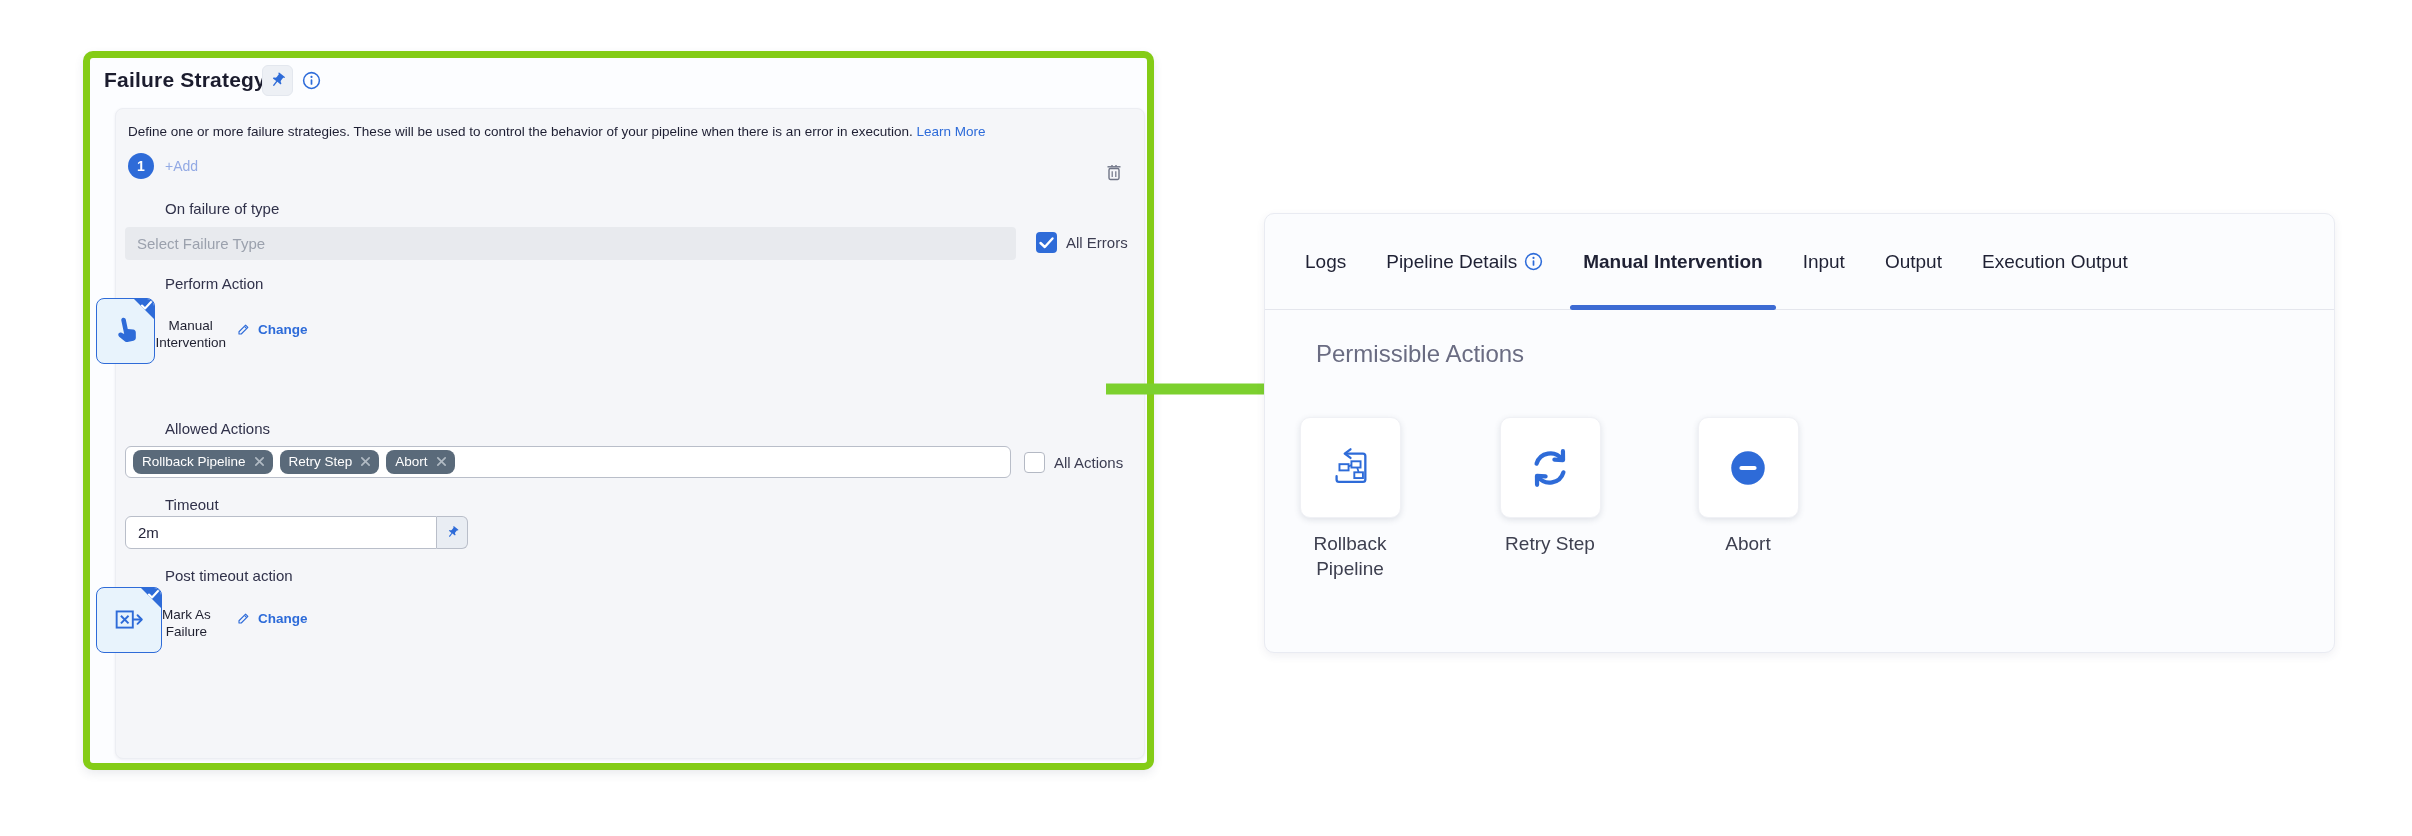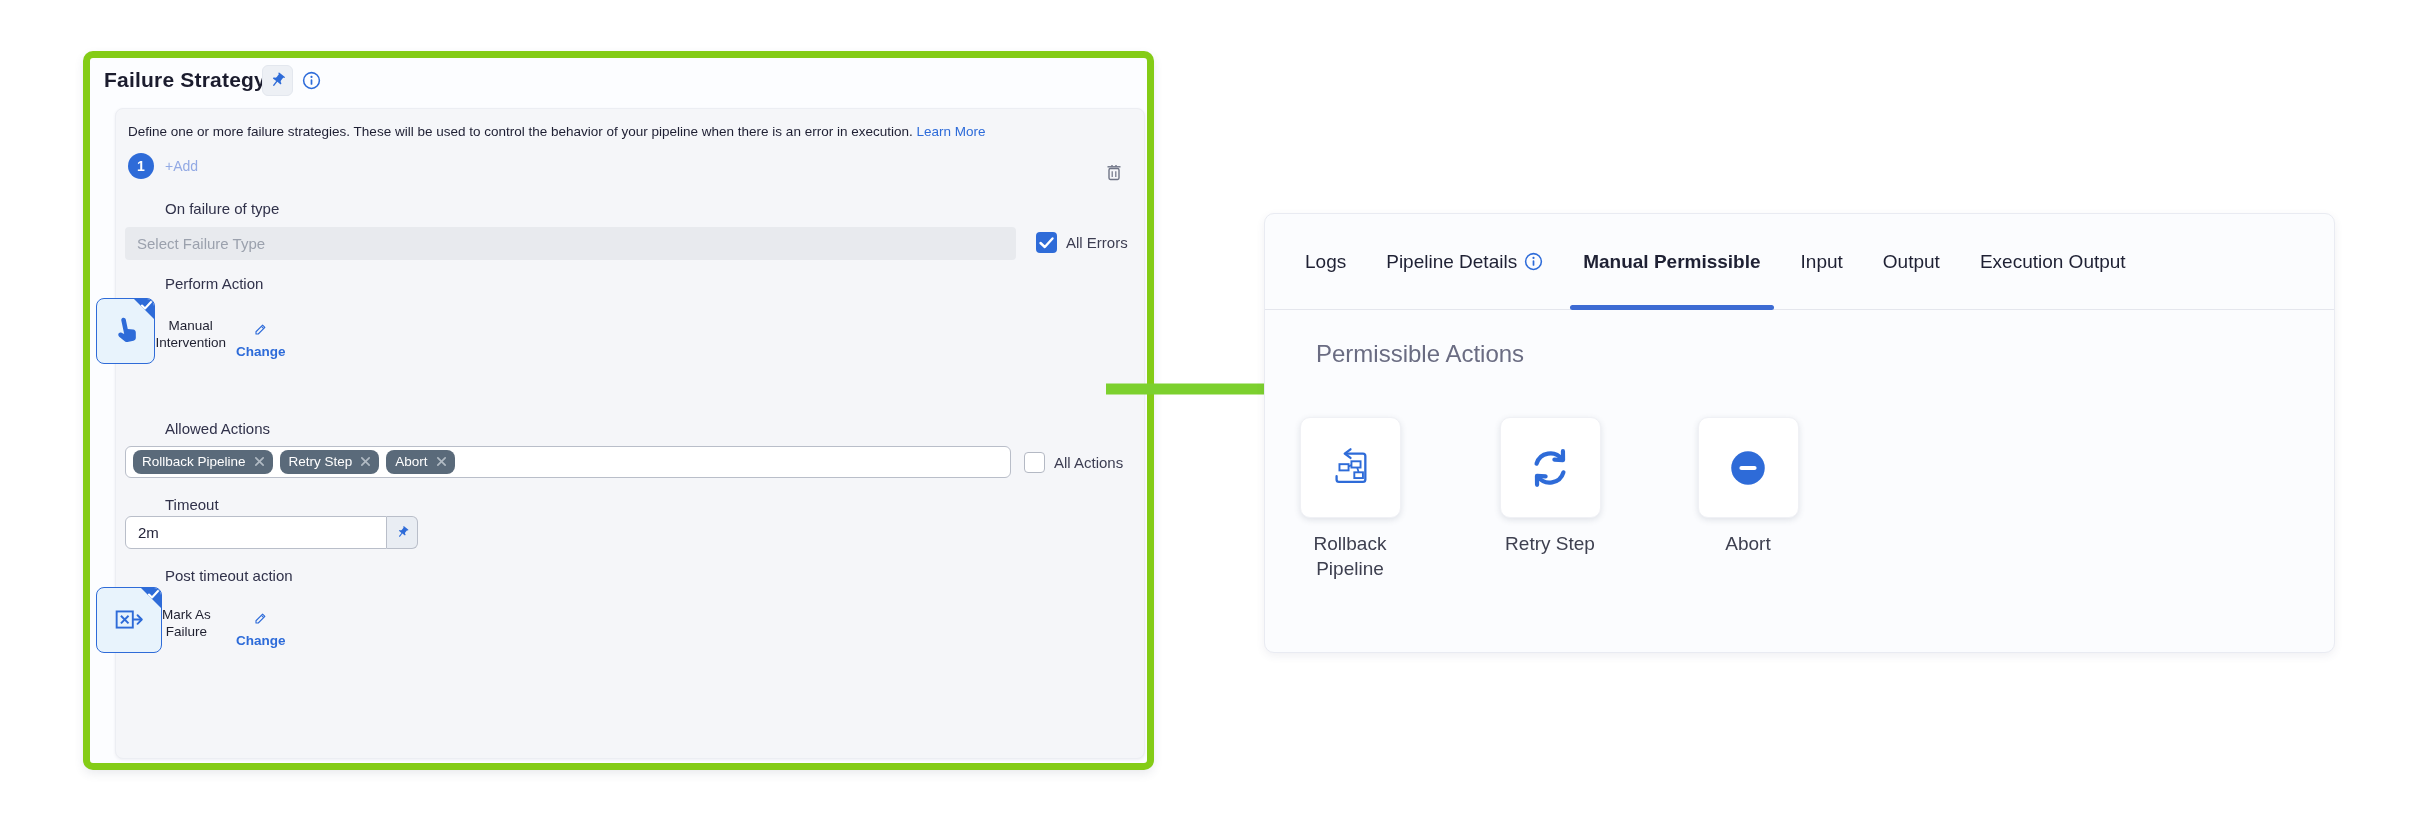--- a/index.html
+++ b/index.html
@@ -48,34 +48,34 @@
 
   .lbl-perform { left:12px; top:166px; }
   .tile-wrap { width:130px; display:flex; flex-direction:row; align-items:center; }
   .tw-mi { left:-20px; top:189px; }
   .tw-mf { left:-20px; top:478px; }
   .sel-tile { position:relative; width:66px; height:66px; background:#e8f3fc; border:1.6px solid #2e6bd8;
     border-radius:8px; display:flex; align-items:center; justify-content:center; cursor:pointer; overflow:hidden; }
   .tile-check { position:absolute; top:-1px; right:-1px; width:24px; height:24px; }
   .tile-name { margin-top:7px; font-size:13.5px; color:#1f2030; text-align:center; line-height:1.25; }
 
-  .change-link { display:flex; align-items:center; gap:7px; color:#2d6bd9; font-size:13.5px; font-weight:700; cursor:pointer;flex-direction:column; }
+  .change-link { display:flex; align-items:flex-start; gap:7px; color:#2d6bd9; font-size:13.5px; font-weight:700; cursor:pointer; }
   .chg1 { left:120px; top:213px; }
   .chg2 { left:120px; top:502px; }
 
   .lbl-allowed { left:12px; top:311px; }
   .tags-input { left:9px; top:337px; width:886px; height:32px; background:#fff; border:1px solid #b9bec9;
     border-radius:6px; display:flex; align-items:center; gap:7px; padding:0 7px; cursor:text; }
   .tag { background:#5a6a7a; color:#fff; font-size:13.5px; border-radius:8px; padding:4px 8px 5px 9px;
     display:flex; align-items:center; gap:8px; white-space:nowrap; }
   .tag-x { width:11px; height:11px; cursor:pointer; opacity:.75; }
 
   .lbl-timeout { left:12px; top:387px; }
   .to-group { left:9px; top:407px; display:flex; }
-  .to-input { width:262px; height:33px; background:#fff; border:1px solid #b9bec9; border-radius:6px 0 0 6px;
+  .to-input { width:312px; height:33px; background:#fff; border:1px solid #b9bec9; border-radius:6px 0 0 6px;
     padding:0 12px; font-size:15px; color:#23243a; font-family:"Liberation Sans","DejaVu Sans",sans-serif; }
   .to-addon { width:31px; height:33px; background:#e9edf3; border:1px solid #b9bec9; border-left:none;
     border-radius:0 6px 6px 0; display:flex; align-items:center; justify-content:center; cursor:pointer; }
 
   .lbl-posttimeout { left:12px; top:458px; }
 
   
   .green-arrow { left:1106px; top:375px; }
 
   
@@ -266,21 +266,21 @@
     </div>
     <div class="tab">
       <span>Pipeline Details</span>
       <svg class="info-circ" width="19" height="19" viewBox="0 0 20 20">
         <circle cx="10" cy="10" r="8.3" fill="none" stroke="#2d6bd9" stroke-width="1.6"></circle>
         <circle cx="10" cy="6.2" r="1.15" fill="#2d6bd9"></circle>
         <rect x="9.1" y="8.6" width="1.8" height="6" rx="0.9" fill="#2d6bd9"></rect>
       </svg>
     </div>
     <div class="tab active">
-      <span>Manual Permissible</span>
+      <span>Manual Intervention</span>
     </div>
     <div class="tab">
       <span>Input</span>
     </div>
     <div class="tab">
       <span>Output</span>
     </div>
     <div class="tab">
       <span>Execution Output</span>
     </div>

